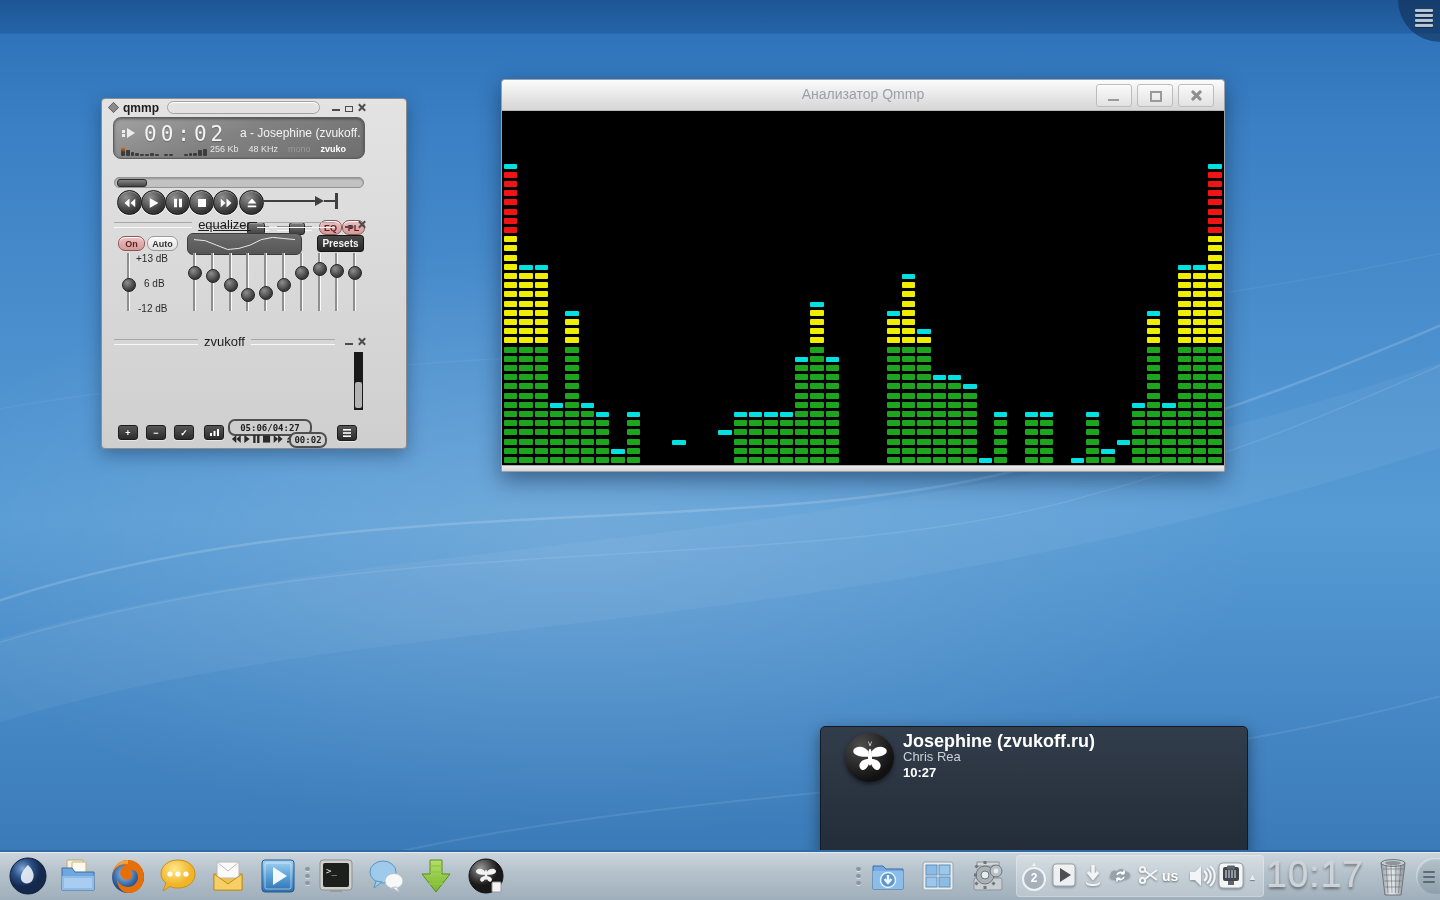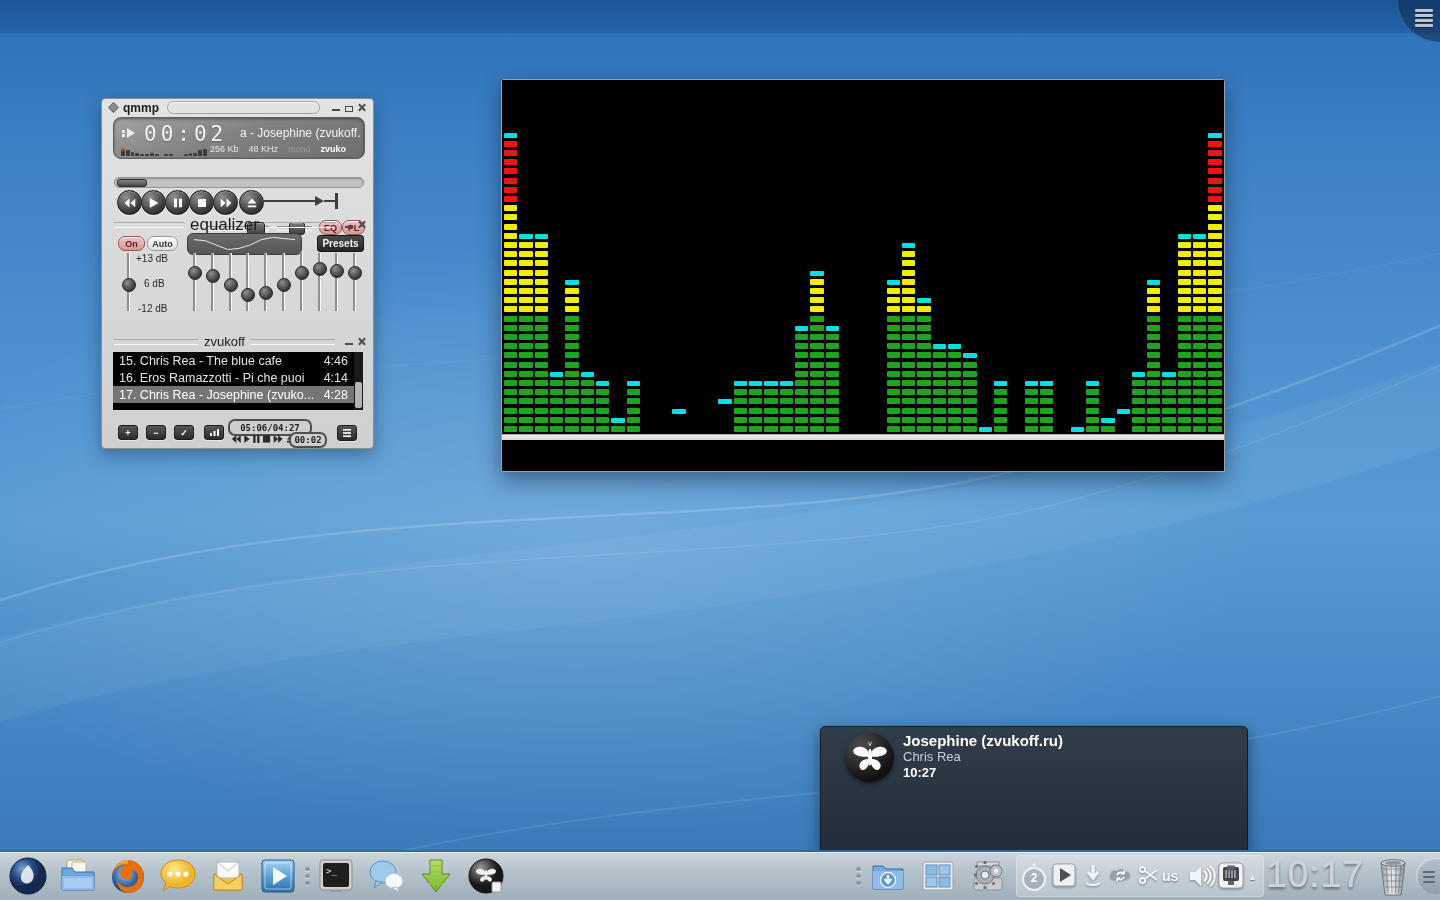--- a/index.html
+++ b/index.html
@@ -10,21 +10,21 @@
       linear-gradient(180deg,#1d5696 0px,#2563a8 33px,#2f74ba 34px,#3b80c4 130px,#4a8ecd 320px,#579bd4 520px,#4689c6 700px,#3b7bb9 845px,#356f9e 900px);}
   .curves{position:absolute;inset:0;pointer-events:none;}
   
   .corner-toolbox{position:absolute;right:0;top:0;width:42px;height:42px;
     background:rgba(14,42,78,.55);border-radius:0 0 0 100%;}
   .toolbox-lines{position:absolute;right:7px;top:7px;width:18px;}
   .toolbox-lines i{display:block;height:3px;margin:2px 0;background:#b9c3cd;border-radius:1px;box-shadow:0 1px 0 rgba(0,0,0,.4);}
   
   .qmmp{position:absolute;left:101px;top:98px;width:271px;height:349px;
     background:linear-gradient(180deg,#e3e3e3,#cfcfcf);
-    border:1px solid #8d8d8d;border-radius:4px;box-shadow:0 6px 18px rgba(0,20,50,.35);}
+    border:1px solid #8d8d8d;border-radius:4px;box-shadow:0 6px 18px rgba(0,20,50,.35);padding-left:33px;}
   .q-sect{position:absolute;left:0;width:271px;}
   .q-titlebar{position:relative;height:17px;display:flex;align-items:center;padding:0 6px;}
   .q-title{font-size:12px;font-weight:bold;color:#1c1c1c;}
   .q-stitch{flex:1;height:4px;margin:0 6px;border-top:1px solid #a8a8a8;border-bottom:1px solid #f8f8f8;}
   .q-winbtn{width:10px;height:10px;margin-left:3px;position:relative;cursor:pointer;}
   .q-winbtn.minb::after{content:"";position:absolute;left:1px;right:1px;bottom:2px;height:2px;background:#4c4c4c;}
   .q-winbtn.shadeb::after{content:"";position:absolute;left:1px;right:1px;top:3px;height:4px;border:1px solid #4c4c4c;}
   .q-winbtn.closeb::before,.q-winbtn.closeb::after{content:"";position:absolute;left:4px;top:0;width:2px;height:9px;background:#4c4c4c;}
   .q-winbtn.closeb::before{transform:rotate(45deg);} .q-winbtn.closeb::after{transform:rotate(-45deg);}
   .q-appicon{width:9px;height:9px;background:#8b8b8b;transform:rotate(45deg) scale(.7);margin-right:4px;border:1px solid #555;}
@@ -115,21 +115,21 @@
   .spec-cell{position:absolute;left:0;right:0;height:6px;border-radius:1px;}
   
   .notif{position:absolute;left:820px;top:726px;width:426px;height:127px;border-radius:5px;
     background:linear-gradient(180deg,#323d4b,#232c38);border:1px solid #141a23;box-shadow:0 5px 16px rgba(0,0,0,.45);}
   .notif-header{margin-top:11px;text-align:center;font-size:13.5px;color:#e8ebee;}
   .notif-row{display:flex;margin:6px 0 0 24px;}
   .notif-avatar{width:49px;height:49px;border-radius:50%;flex:0 0 49px;
     background:radial-gradient(circle at 32% 26%,#4e4e4e,#111 70%);box-shadow:0 2px 4px rgba(0,0,0,.5);
     display:flex;align-items:center;justify-content:center;}
   .notif-text{margin-left:9px;line-height:16px;}
-  .notif-track{font-size:15px;font-weight:bold;color:#fff;}
+  .notif-track{font-size:18px;font-weight:bold;color:#fff;}
   .notif-artist{font-size:13px;color:#ccd1d6;}
   .notif-duration{font-size:13px;font-weight:bold;color:#fff;}
   
   .taskbar{position:absolute;left:0;bottom:0;width:1440px;height:48px;
     background:linear-gradient(180deg,#ccd5dc,#b4c1ca 45%,#9fafbb);border-top:2px solid #2f6aa5;box-shadow:inset 0 1px 0 rgba(255,255,255,.5);}
   .tb-icon{position:absolute;top:4px;width:40px;height:40px;cursor:pointer;}
   .tb-sep{position:absolute;top:12px;width:6px;}
   .tb-sep i{display:block;width:5px;height:4px;margin:3px 0;background:#8a97a2;border-radius:2px;box-shadow:0 1px 0 rgba(255,255,255,.5);}
   .tray-plate{position:absolute;left:1016px;top:3px;width:248px;height:42px;border-radius:4px;
     background:rgba(255,255,255,.25);box-shadow:inset 0 0 0 1px rgba(255,255,255,.25);}
@@ -266,21 +266,21 @@
             </svg>
           </span>
         <span class="t-arrow"></span>
         <span class="t-stop"></span>
       </div>
     </div>
 
     <div class="q-sect" style="top:117px;height:117px;">
       <div class="q-titlebar">
         <span class="q-stitch"></span>
-        <span class="q-title" style="font-size:17px;font-weight:normal;">equalizer</span>
+        <span class="q-title" style="font-size:13px;font-weight:normal;text-decoration:underline;">equalizer</span>
         <span class="q-stitch"></span>
         <span class="q-winbtn minb"></span>
         <span class="q-winbtn closeb"></span>
       </div>
       <span class="q-skinbtn" style="left:16px;top:20px;width:25px;">On</span>
       <span class="q-skinbtn" style="left:45px;top:20px;width:29px;background:linear-gradient(180deg,#fbfbfb,#e0e0e0);border-color:#9a9a9a;color:#333;">Auto</span>
       <div class="eq-graph">
         <svg id="eqcurve" width="113" height="20" viewBox="0 0 113 20">
             <polyline points="6.0,5.6 17.2,6.7 28.4,11.1 39.7,15.5 50.9,14.4 62.1,11.1 73.3,5.6 84.6,3.4 95.8,4.5 107.0,5.6" fill="none" stroke="#e8e8e8" stroke-width="1"></polyline>
           </svg>
@@ -338,34 +338,20 @@
       </div>
 
     <div class="q-sect" style="top:234px;height:115px;">
       <div class="q-titlebar">
         <span class="q-stitch"></span>
         <span class="q-title" style="font-size:13px;font-weight:normal;">zvukoff</span>
         <span class="q-stitch"></span>
         <span class="q-winbtn minb"></span>
         <span class="q-winbtn closeb"></span>
       </div>
-      <div class="pl-list" id="pl-list">
-          <div class="pl-row">
-            <span class="lbl">15. Chris Rea - The blue cafe</span>
-            <span class="tm">4:46</span>
-          </div>
-          <div class="pl-row">
-            <span class="lbl">16. Eros Ramazzotti - Pi che puoi</span>
-            <span class="tm">4:14</span>
-          </div>
-          <div class="pl-row sel">
-            <span class="lbl">17. Chris Rea - Josephine (zvuko...</span>
-            <span class="tm">4:28</span>
-          </div>
-        </div>
       <div class="pl-scroll">
           <i></i>
         </div>
       <div class="pl-controls">
         <span class="pl-btn" style="left:16px;top:12px;">+</span>
         <span class="pl-btn" style="left:44px;top:12px;">−</span>
         <span class="pl-btn" style="left:72px;top:12px;">✓</span>
         <span class="pl-btn" style="left:102px;top:12px;">
           <svg width="9" height="7">
               <rect x="0" y="4" width="2" height="3" fill="#fff"></rect>
@@ -392,20 +378,28 @@
               <rect y="0" width="8" height="1.6" fill="#fff"></rect>
               <rect y="3.2" width="8" height="1.6" fill="#fff"></rect>
               <rect y="6.4" width="8" height="1.6" fill="#fff"></rect>
             </svg>
           </span>
       </div>
     </div>
   </div>
 
   <div class="an-window">
+    <div class="an-titlebar">
+      <span class="an-title">Анализатор Qmmp</span>
+      <span class="an-btns">
+        <span class="an-btn ming"></span>
+        <span class="an-btn maxg"></span>
+        <span class="an-btn closeg"></span>
+      </span>
+    </div>
     <div class="an-body">
         <div id="spectrum">
           <div class="spec-col">
             <i class="spec-cell" style="bottom: 2px; background: rgb(29, 165, 29);"></i>
             <i class="spec-cell" style="bottom: 11.2px; background: rgb(29, 165, 29);"></i>
             <i class="spec-cell" style="bottom: 20.4px; background: rgb(29, 165, 29);"></i>
             <i class="spec-cell" style="bottom: 29.6px; background: rgb(29, 165, 29);"></i>
             <i class="spec-cell" style="bottom: 38.8px; background: rgb(29, 165, 29);"></i>
             <i class="spec-cell" style="bottom: 48px; background: rgb(29, 165, 29);"></i>
             <i class="spec-cell" style="bottom: 57.2px; background: rgb(29, 165, 29);"></i>

